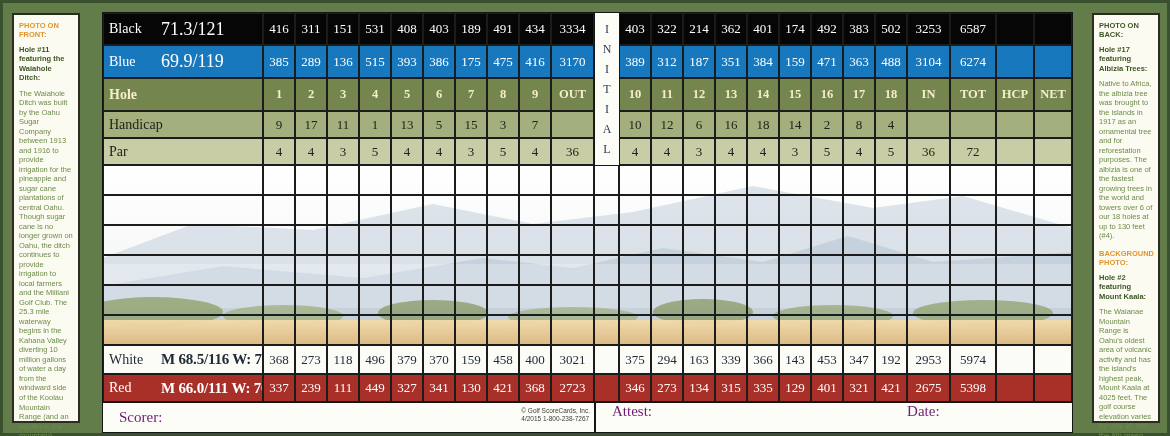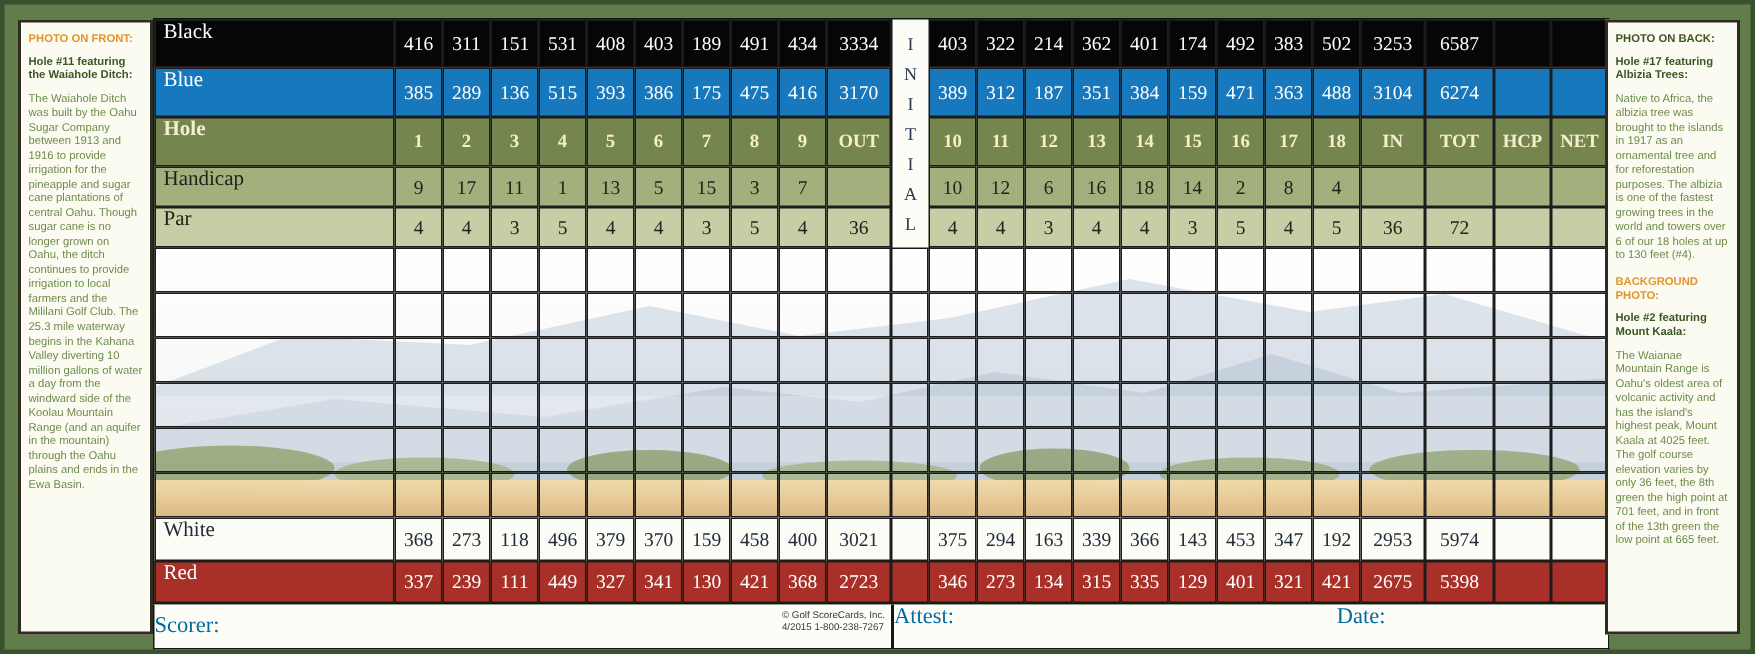--- a/index.html
+++ b/index.html
@@ -1,39 +1,39 @@
 <!DOCTYPE html>
 <html><head>
 <meta charset="utf-8">
 <style>
   html,body{margin:0;padding:0;}
   body{width:1170px;height:436px;position:relative;overflow:hidden;background:#627c4a;
        font-family:"Liberation Serif",serif;}
   .card{position:absolute;inset:0;border:3px solid #3a5130;box-sizing:border-box;background:#627c4a;}
 
   
-  .panel{position:absolute;top:10px;bottom:10px;width:90px;background:#fcfbf1;
+  .panel{position:absolute;top:10px;bottom:10px;width:68px;background:#fcfbf1;
          border:2px solid #2c2c22;box-sizing:border-box;padding:6px 5px;
          font-family:"Liberation Sans",sans-serif;}
   .panel-left{left:9px;}
   .panel-right{right:7px;}
   .sec-header{font-size:7.5px;line-height:1.2;font-weight:bold;color:#e0952e;margin-bottom:6px;}
   .sec-title{font-size:7.5px;line-height:1.25;font-weight:bold;color:#3b5525;margin-bottom:6px;}
   .sec-body{font-size:7.5px;line-height:1.27;color:#6d8c4c;}
   .mt{margin-top:8px;}
 
   
   .main{position:absolute;left:99px;top:9px;width:971px;}
   #score-grid{position:relative;z-index:0;display:grid;box-sizing:border-box;
       grid-template-columns:160px repeat(9,32px) 43px 25px repeat(9,32px) 43px 46px 38px 38px;
       grid-template-rows:32px 33px 33px 27px 27px repeat(6,30px) 29px 28px;
       border:1px solid #151515;width:971px;}
   .c{border:1px solid #1c1c1c;box-sizing:border-box;overflow:hidden;}
   .n{display:flex;align-items:center;justify-content:center;font-size:13px;}
-  .lab{display:flex;align-items:flex-start;padding-left:5px;font-size:14px;flex-direction:column;}
+  .lab{display:flex;align-items:center;padding-left:5px;font-size:14px;}
   .tee-name{flex:0 0 52px;white-space:nowrap;}
   .tee-rating{white-space:nowrap;font-size:18px;}
   .tee-rating.small{font-size:15px;font-weight:bold;letter-spacing:-0.2px;}
   .c.black{background:#060606;color:#ffffff;}
   .c.blue{background:#1878bd;color:#ffffff;}
   .c.hole{background:#75854e;color:#f3eecb;font-weight:bold;}
   .c.hole.n{font-size:12.5px;}
   .c.handicap{background:#a3b07e;color:#22221a;}
   .c.par{background:#c9cda5;color:#22221a;}
   .c.score{background:transparent;}
@@ -46,21 +46,21 @@
   .init-letter{font-size:12px;line-height:20px;color:#2c3a55;font-family:"Liberation Serif",serif;}
 
   .photo{position:absolute;left:0;top:153px;width:969px;height:180px;z-index:-1;}
   .photo svg{display:block;width:100%;height:100%;}
 
   
   .footer{display:flex;width:971px;height:30px;box-sizing:border-box;background:#fdfdf8;
           border:1px solid #151515;border-top:none;position:relative;}
   .f-left{flex:0 0 491px;position:relative;border-right:2px solid #151515;display:flex;align-items:center;}
   .f-right{flex:1;position:relative;display:flex;}
-  .f-label{font-size:15px;color:#0369a1;padding-left:0;}
+  .f-label{font-size:15px;color:#701a75;padding-left:16px;}
   .copyright{position:absolute;right:4px;top:4px;font-family:"Liberation Sans",sans-serif;
              font-size:6.5px;line-height:1.2;color:#3a3a3a;text-align:left;}
   .date-label{position:absolute;left:62%;}
   .sig-area{position:absolute;top:1px;bottom:1px;}
 </style>
 </head>
 <body>
 
 <div class="card">
 

